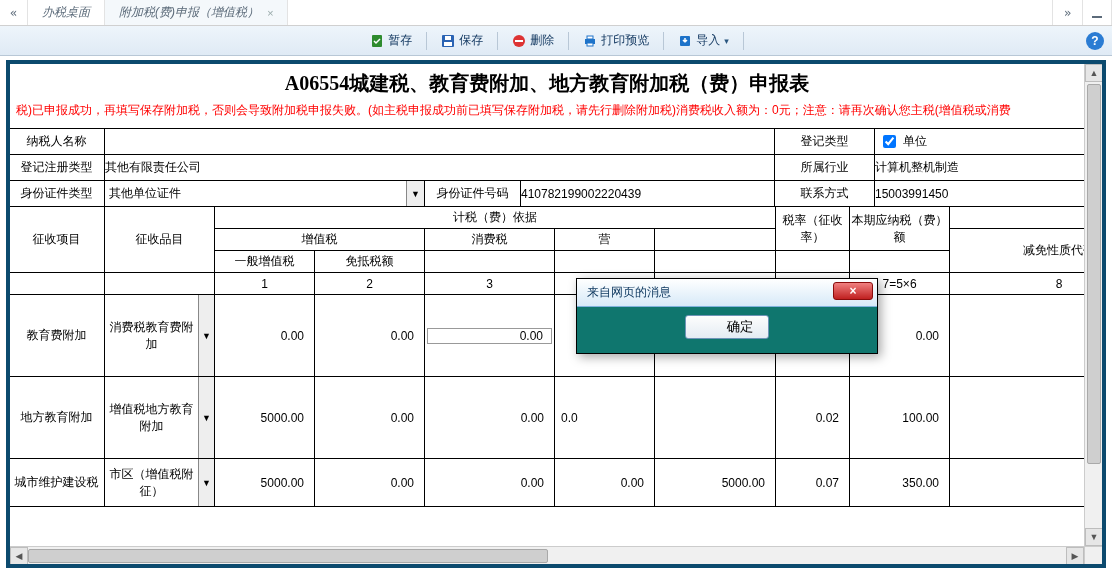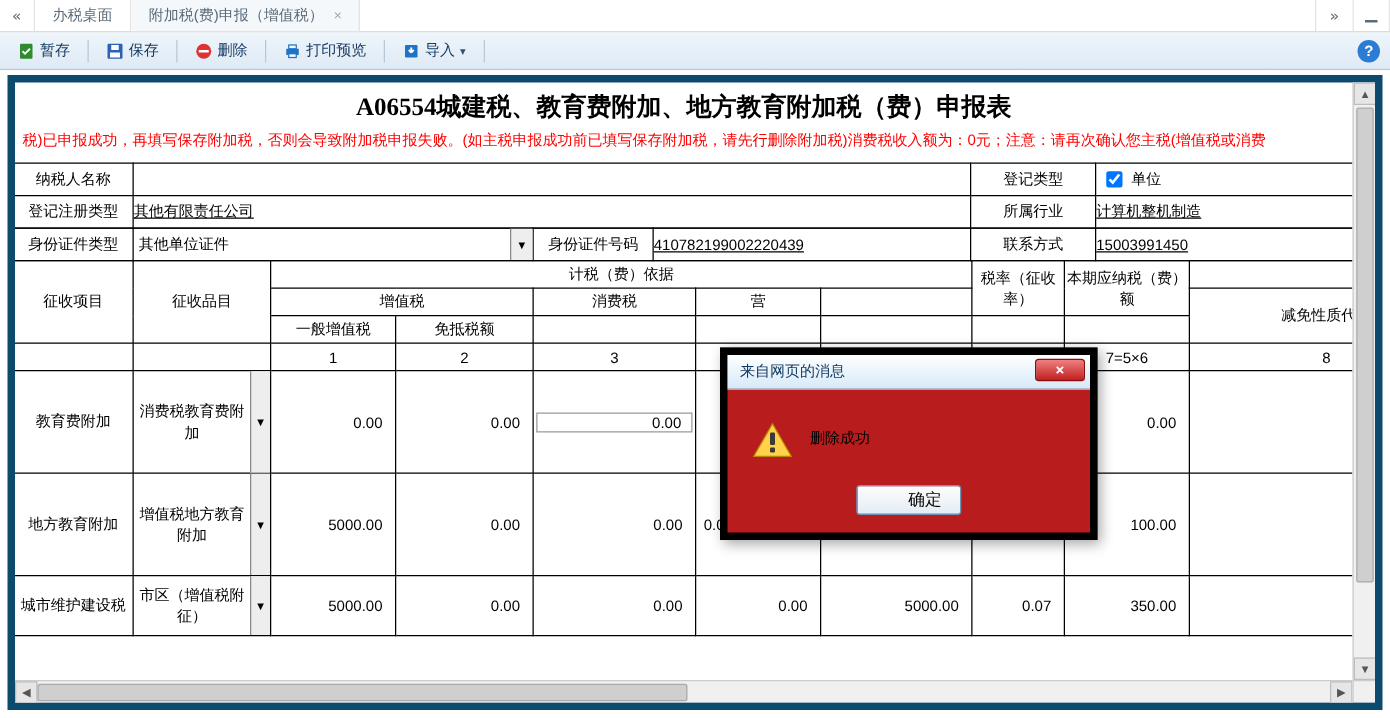--- a/index.html
+++ b/index.html
@@ -2,74 +2,74 @@
 <html><head>
 <meta charset="utf-8">
 <style>
   * { box-sizing: border-box; }
   html,body { margin:0; padding:0; font-family: "Microsoft YaHei", SimSun, sans-serif; font-size:12px; color:#000; }
   body { width:1112px; height:574px; overflow:hidden; position:relative; background:#fff; }
 
   
   .tabstrip { height:26px; background:#fff; border-bottom:1px solid #d0d0d0; display:flex; align-items:stretch; color:#5c6b7a; position:relative; }
   .tabstrip .nav { width:28px; display:flex; align-items:center; justify-content:center; border-right:1px solid #e3e3e3; font-family: monospace; }
-  .tabstrip .tab { padding:0 14px; display:flex; align-items:center; border-right:1px solid #e3e3e3; gap:8px; cursor:pointer; }
+  .tabstrip .tab { padding:0 14px; display:flex; align-items:center; border-right:1px solid #e3e3e3; gap:8px; cursor:pointer;font-style:italic; }
   .tabstrip .tab.active { background:#f4f8fb; }
   .tabstrip .close { color:#9aa; font-size:11px; }
   .tabstrip .right-group { position:absolute; right:0; top:0; height:100%; display:flex; }
   .tabstrip .right-group .nav { border-left:1px solid #e3e3e3; border-right:none; width:30px; }
 
   
-  .toolbar { height:30px; background:linear-gradient(#eef5fb,#dfeaf5); border-bottom:1px solid #b8c7d6; display:flex; align-items:center; padding:0 8px; gap:4px; position:relative; }
+  .toolbar { height:30px; background:linear-gradient(#eef5fb,#dfeaf5); border-bottom:1px solid #b8c7d6; display:flex; align-items:center; padding:0 8px; gap:4px; position:relative;justify-content:center; }
   .tbtn { display:flex; align-items:center; gap:4px; padding:2px 6px; color:#163b63; cursor:pointer; }
   .tsep { width:1px; height:18px; background:#b8c7d6; margin:0 4px; }
   .ticon { width:14px; height:14px; display:inline-block; }
   .help { position:absolute; right:8px; top:6px; width:18px; height:18px; border-radius:50%; background:#2b7cd3; color:#fff; text-align:center; line-height:18px; font-weight:bold; }
 
   
-  .content-wrap { position:absolute; left:6px; right:6px; top:60px; bottom:6px; border:6px solid #0c4a6e; background:#fff; }
+  .content-wrap { position:absolute; left:6px; right:6px; top:60px; bottom:6px; border:4px solid #0c4a6e; background:#fff; }
   .content-inner { position:absolute; inset:0; overflow:hidden; }
   .hscroll { position:absolute; left:0; right:18px; bottom:0; height:18px; background:#f0f0f0; border-top:1px solid #ccc; }
   .hscroll .thumb { position:absolute; left:18px; top:2px; height:14px; width:520px; background:#cfcfcf; border:1px solid #a9a9a9; border-radius:2px; }
   .hscroll .btn { position:absolute; top:0; width:18px; height:18px; background:#e6e6e6; border:1px solid #bdbdbd; display:flex; align-items:center; justify-content:center; font-size:9px; color:#555; }
   .vscroll { position:absolute; top:0; right:0; bottom:18px; width:18px; background:#f0f0f0; border-left:1px solid #ccc; }
   .vscroll .thumb { position:absolute; left:2px; top:20px; width:14px; height:380px; background:#cfcfcf; border:1px solid #a9a9a9; border-radius:2px; }
   .vscroll .btn { position:absolute; left:0; width:18px; height:18px; background:#e6e6e6; border:1px solid #bdbdbd; display:flex; align-items:center; justify-content:center; font-size:9px; color:#555; }
   .corner { position:absolute; right:0; bottom:0; width:18px; height:18px; background:#f0f0f0; border-left:1px solid #ccc; border-top:1px solid #ccc; }
 
   .scroll-body { position:absolute; left:0; right:18px; top:0; bottom:18px; overflow:hidden; }
 
   .title { text-align:center; font-family: SimSun, serif; font-size:20px; font-weight:bold; padding:6px 0 4px; }
   .warn { color:#f00; padding:0 6px 8px; line-height:1.6; white-space:nowrap; }
   .period-row { padding:2px 6px 8px; position:relative; }
   .fill-date { position:absolute; right:260px; top:0; }
 
   
   table.grid { border-collapse:collapse; width:1160px; table-layout:fixed; margin-left:-2px; }
   table.grid td, table.grid th { border:1px solid #000; padding:0; height:26px; vertical-align:middle; }
   .lbl { padding-left:4px;text-align:center; }
-  .val { padding-left:4px;text-decoration:underline; }
+  .val { padding-left:4px; }
   .cbtxt { display:inline-flex; align-items:center; gap:4px; padding-left:4px; }
 
   .dd { display:flex; height:100%; }
   .dd .txt { flex:1; padding-left:4px; display:flex; align-items:center; }
   .dd .arrow { width:18px; border-left:1px solid #888; background:#eee; display:flex; align-items:center; justify-content:center; font-size:9px; }
 
   
   table.data { border-collapse:collapse; width:1160px; table-layout:fixed; margin-left:-2px; margin-top:-1px; }
   table.data th, table.data td { border:1px solid #000; text-align:center; font-weight:normal; }
   table.data th { height:22px; }
   table.data td.num { text-align:right; padding-right:10px; height:82px; }
   table.data td.name { height:82px; }
   .itemcell { display:flex; align-items:center; justify-content:center; height:100%; }
   .itemcell .arrow { width:16px; border-left:1px solid #888; height:100%; background:#eee; display:flex; align-items:center; justify-content:center; font-size:9px; }
   .edit-cell { background:#fff; border:1px solid #999; margin:2px; height:calc(100% - 4px); display:flex; align-items:center; justify-content:flex-end; padding-right:8px; }
 
   
-  .modal { position:absolute; left:576px; top:278px; width:302px; background:#b91c1c; border:6px solid #000000; box-shadow:3px 3px 10px rgba(0,0,0,0.35); z-index:10; }
+  .modal { position:absolute; left:576px; top:278px; width:302px; background:#0f766e; border:1px solid #000000; box-shadow:3px 3px 10px rgba(0,0,0,0.35); z-index:10; }
   .modal .titlebar { height:28px; background:linear-gradient(#ffffff,#d6e9f8); border-bottom:1px solid #7fb2dd; display:flex; align-items:center; padding:0 4px 0 10px; color:#123b62; position:relative; }
   .modal .titlebar .x { position:absolute; right:4px; top:3px; width:40px; height:18px; background:linear-gradient(#f08080,#c02020); border:1px solid #8a0c0c; border-radius:3px; color:#fff; display:flex; align-items:center; justify-content:center; font-size:12px; font-weight:bold; }
   .modal .body { padding:26px 20px 14px; display:flex; align-items:flex-start; gap:14px; }
   .modal .warnico { width:32px; height:28px; }
   .modal .footer { display:flex; justify-content:center; padding:8px 0 14px; }
   .modal .ok { width:84px; height:24px; background:linear-gradient(#fdfdfd,#e4ecf3); border:1px solid #6e94b7; border-radius:3px; cursor:pointer;padding-left:32px; }
 
   svg { display:block; }
 </style>
 </head>
@@ -323,24 +323,16 @@
   </div>
 </div>
 
 <div class="modal">
   <div class="titlebar">
     <span>来自网页的消息</span>
     <div class="x">
       <span>×</span>
     </div>
   </div>
-  <div class="body">
-    <svg class="warnico" viewBox="0 0 32 28">
-      <polygon points="16,1 31,27 1,27" fill="#ffd24a" stroke="#b98900" stroke-width="1"></polygon>
-      <rect x="14" y="8" width="4" height="10" fill="#3a3a3a" rx="1"></rect>
-      <rect x="14" y="20" width="4" height="4" fill="#3a3a3a" rx="1"></rect>
-    </svg>
-    <div style="padding-top:4px;">删除成功</div>
-  </div>
   <div class="footer">
     <button class="ok">确定</button>
   </div>
 </div>
 
 </body></html>

